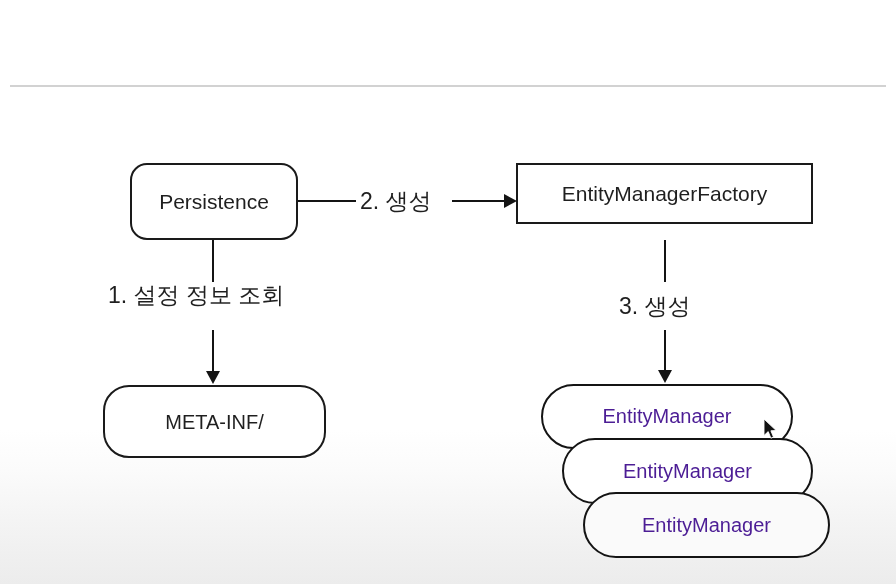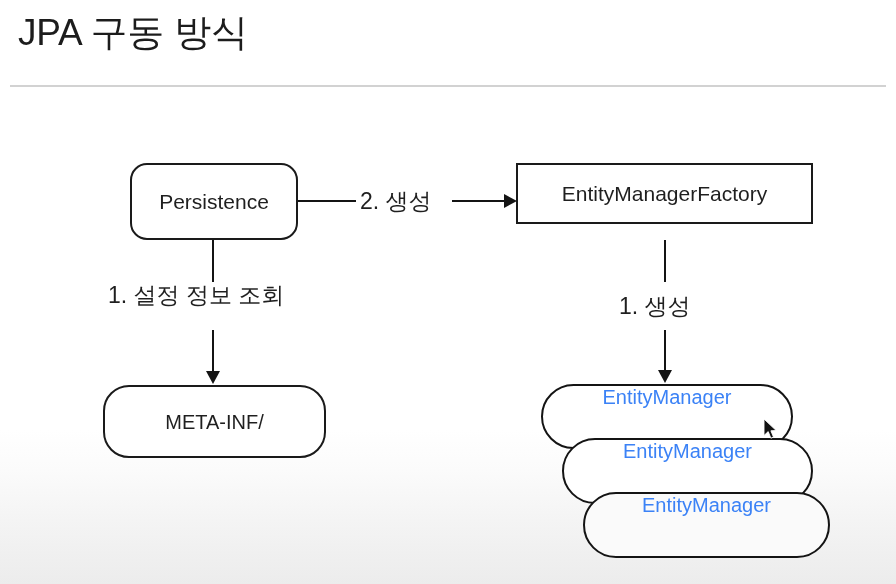--- a/index.html
+++ b/index.html
@@ -97,23 +97,23 @@
   }
 
   
   .em-box {
     position: absolute;
     box-sizing: border-box;
     border: 2px solid #141414;
     border-radius: 40px;
     background: #ffffff;
     display: flex;
-    align-items: flex-start;
+    align-items: center;
     justify-content: center;
-    color: #3b82f6;
+    color: #4c1d95;
     font-size: 20px;
   }
   #em-1 {
     left: 541px;
     top: 384px;
     width: 252px;
     height: 65px;
     z-index: 3;
   }
   #em-2 {
@@ -195,21 +195,20 @@
     height: 24px;
     z-index: 10;
     pointer-events: none;
   }
 </style>
 </head>
 <body>
 
 <div id="slide">
 
-  <div id="page-title">JPA 구동 방식</div>
   <div id="title-rule"></div>
 
   <div class="node-box" id="box-persistence">
     <span>Persistence</span>
   </div>
 
   <div class="node-box" id="box-emf">
     <span>EntityManagerFactory</span>
   </div>
 
@@ -223,21 +222,21 @@
   <div class="conn h-line" id="conn-h-b"></div>
   <div class="arrow-right" id="arrow-to-emf"></div>
   <div class="edge-label" id="label-2">2. 생성</div>
 
   <div class="conn v-line" id="conn-v-a"></div>
   <div class="edge-label" id="label-1">1. 설정 정보 조회</div>
   <div class="conn v-line" id="conn-v-b"></div>
   <div class="arrow-down" id="arrow-to-metainf"></div>
 
   <div class="conn v-line" id="conn-v-c"></div>
-  <div class="edge-label" id="label-3">1. 생성</div>
+  <div class="edge-label" id="label-3">3. 생성</div>
   <div class="conn v-line" id="conn-v-d"></div>
   <div class="arrow-down" id="arrow-to-em"></div>
 
   <div class="em-box" id="em-1">
     <span>EntityManager</span>
   </div>
   <div class="em-box" id="em-2">
     <span>EntityManager</span>
   </div>
   <div class="em-box" id="em-3">

